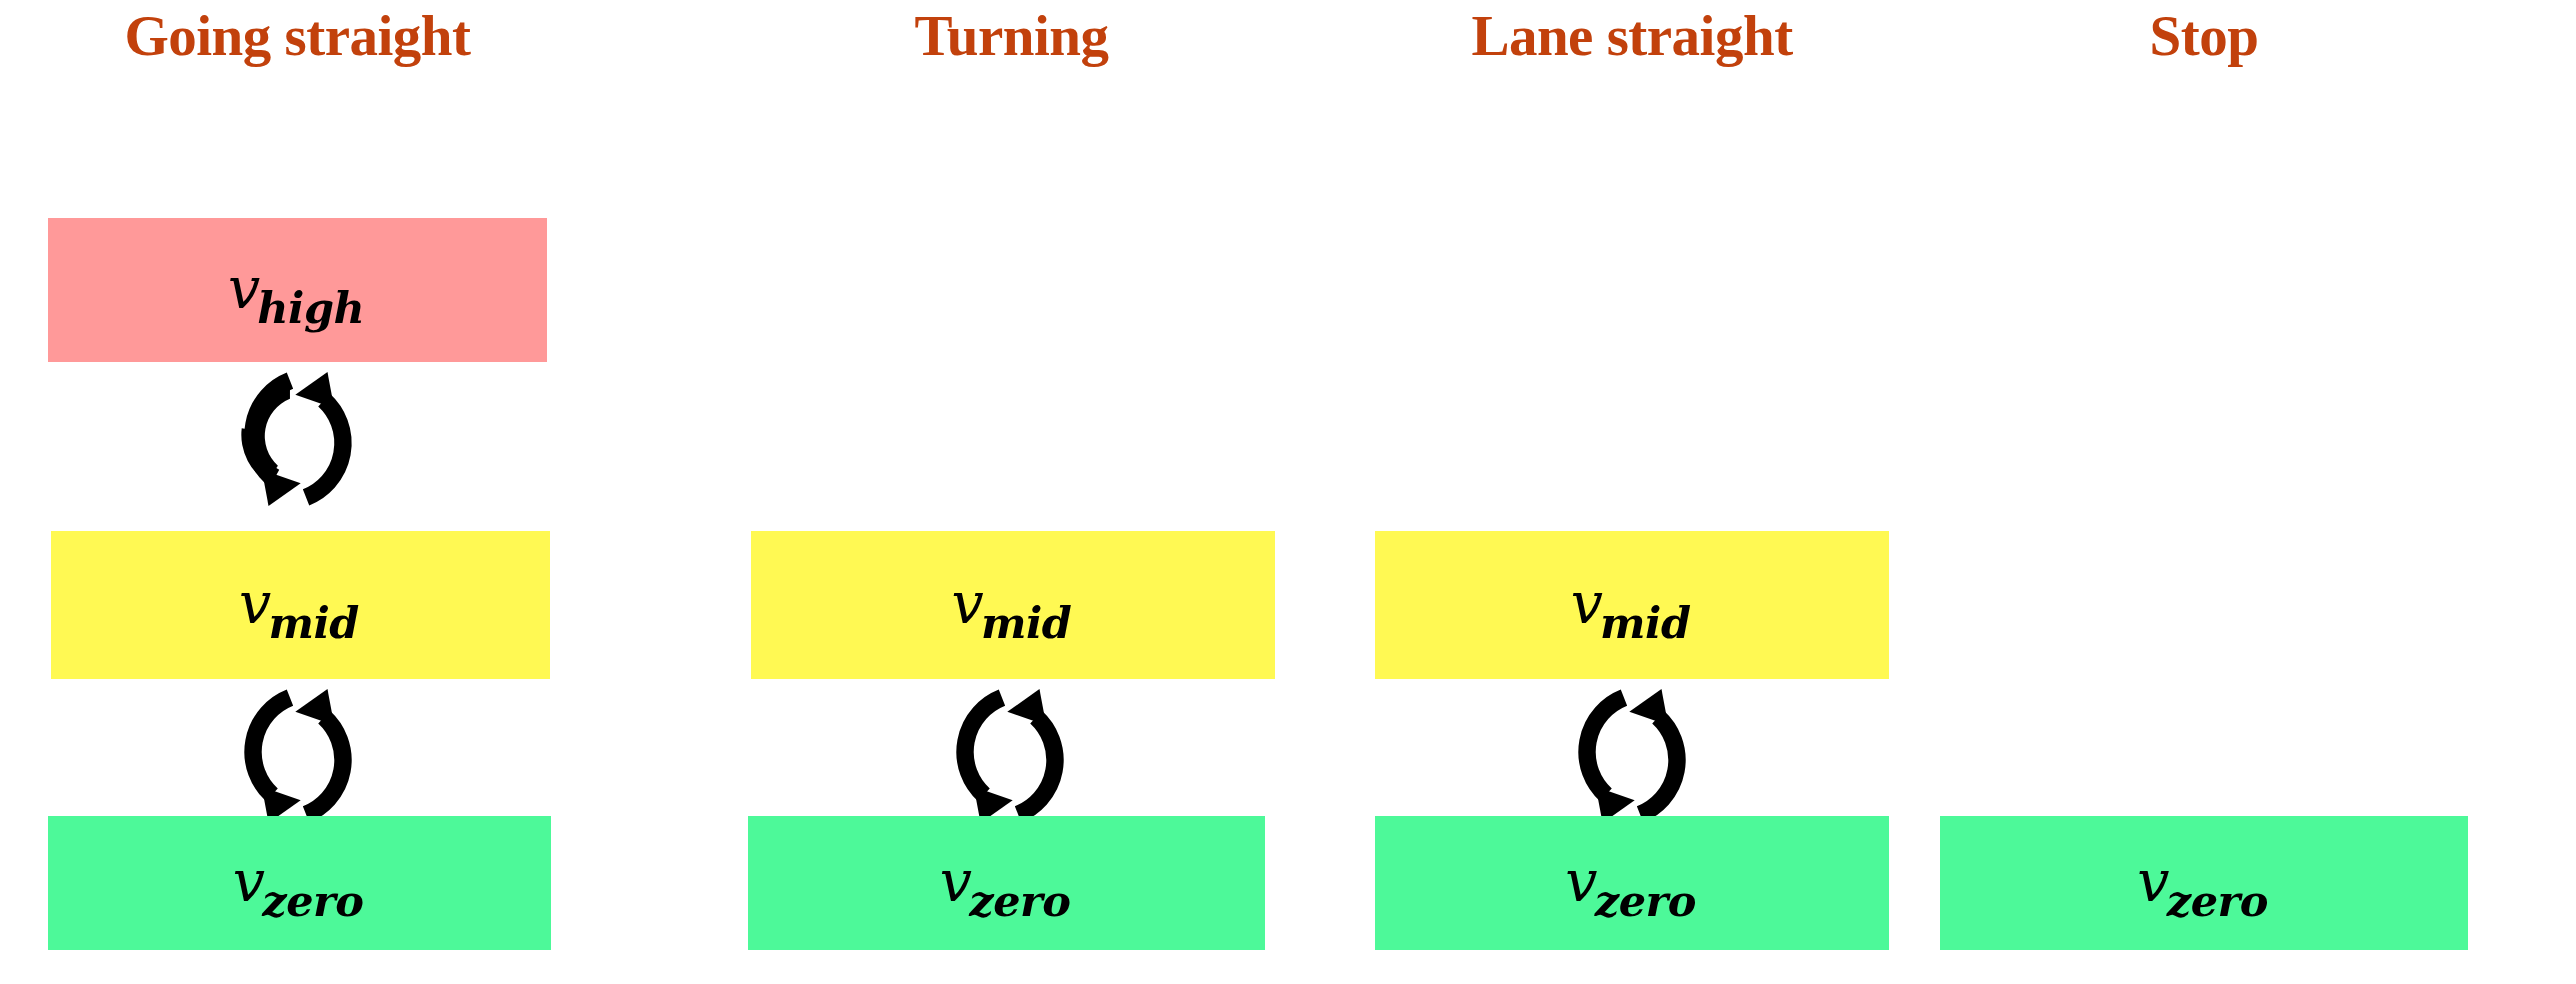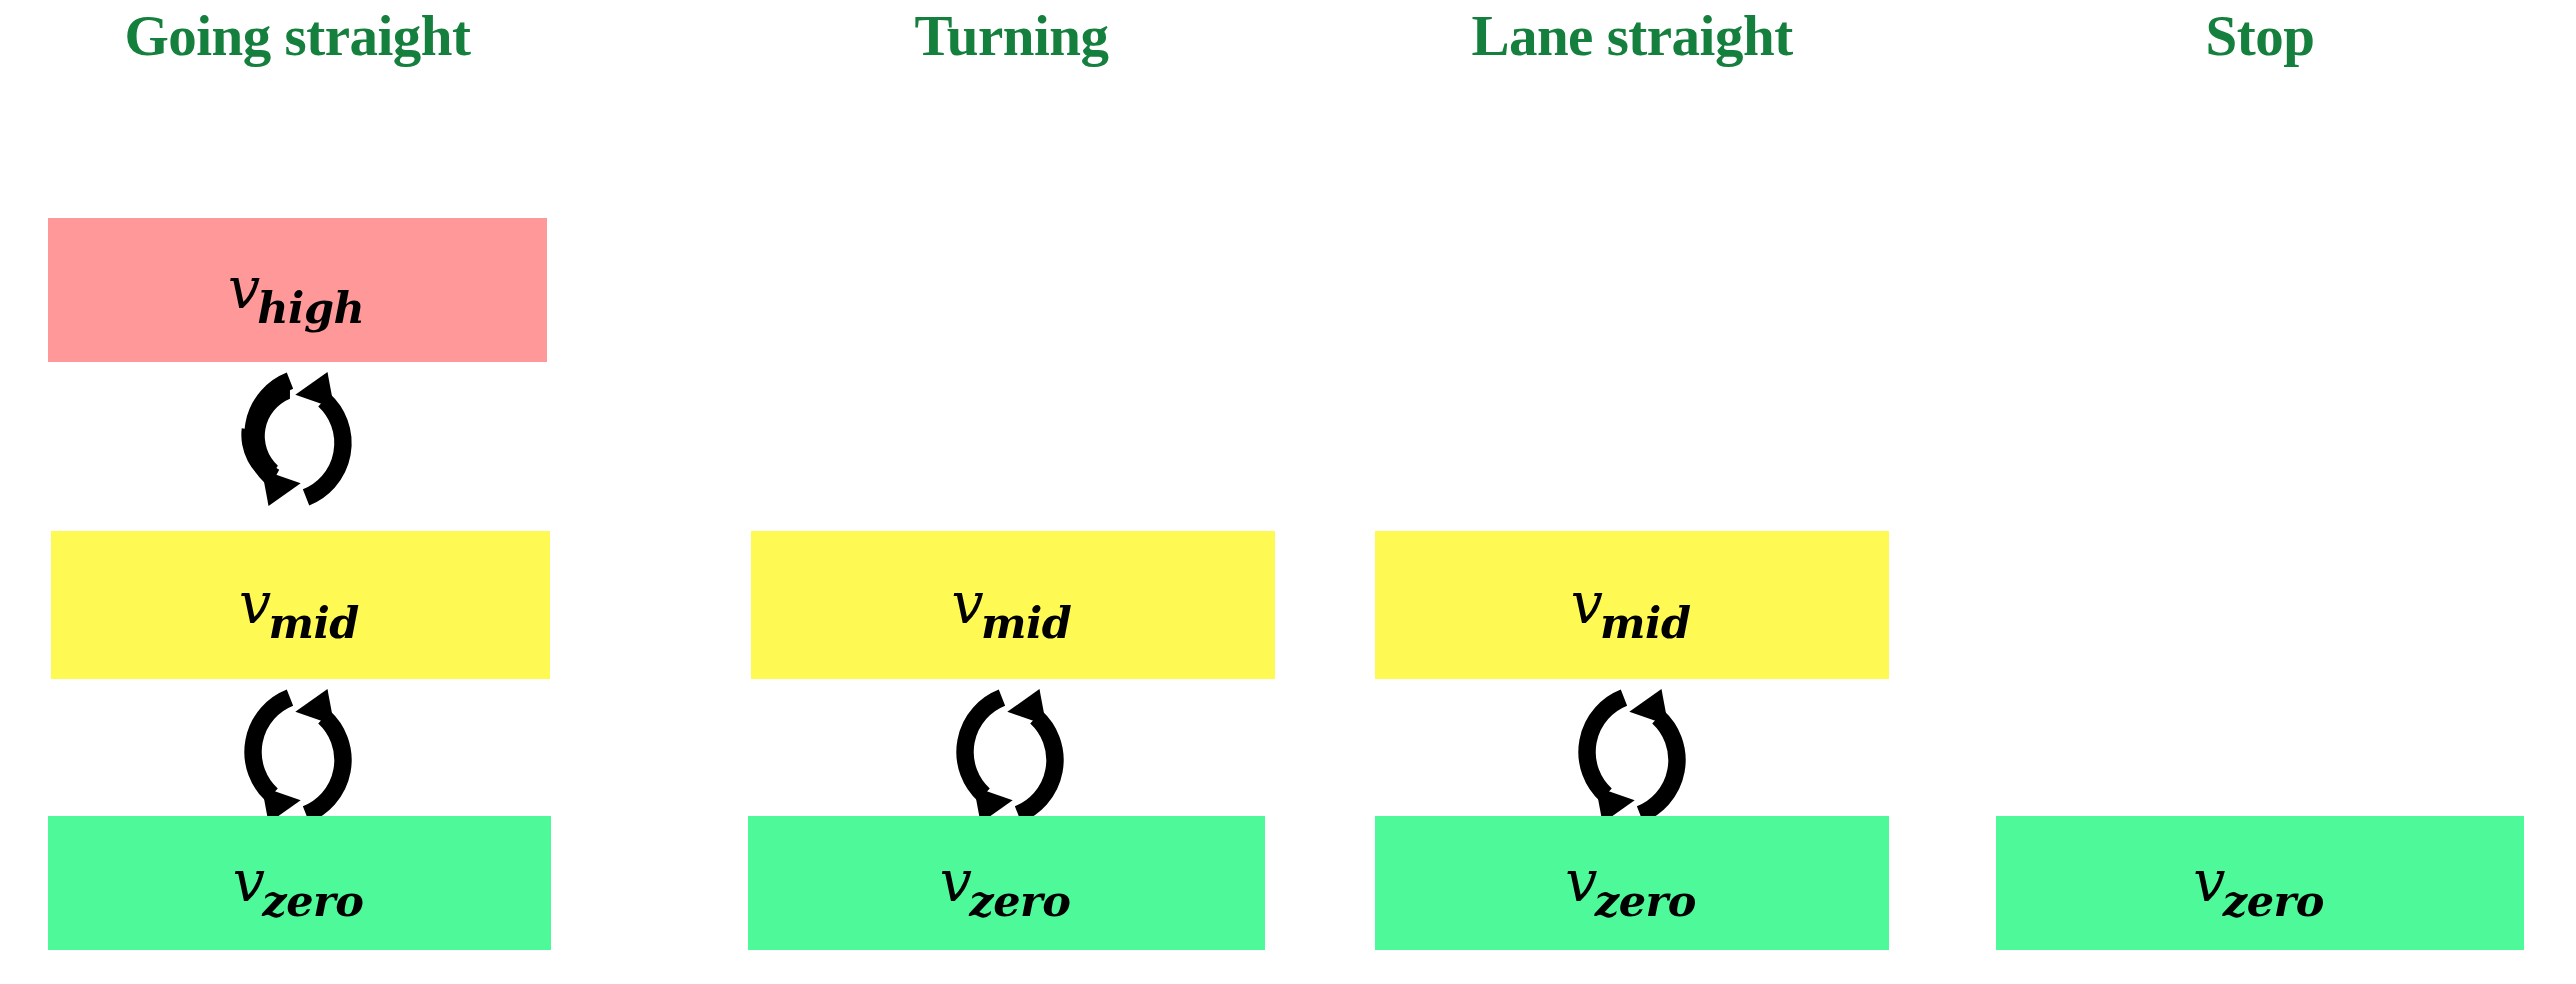--- a/index.html
+++ b/index.html
@@ -26,21 +26,21 @@
   .col-title {
     position: absolute;
     top: 1.9px;
     left: 0;
     width: 100%;
     text-align: center;
     font-family: "Liberation Serif", "DejaVu Serif", serif;
     font-weight: bold;
     font-size: 57px;
     line-height: 67px;
-    color: #15803d;
+    color: #c2410c;
     letter-spacing: -0.5px;
     white-space: nowrap;
   }
   .state-box {
     position: absolute;
     display: flex;
     align-items: center;
     justify-content: center;
     box-sizing: border-box;
   }
@@ -185,21 +185,21 @@
     </div>
 
     <div class="state-box" style="left:0px; top:816px; width:514px; height:134px; background:#4DF999;">
       <span class="state-label">
         <span class="var">v</span>
           <span class="sub">zero</span>
       </span>
     </div>
   </div>
 
-  <div class="column" style="left:1996px; width:528px;">
+  <div class="column" style="left:1940px; width:528px;">
     <div class="col-title">Stop</div>
 
     <div class="state-box" style="left:0px; top:816px; width:528px; height:134px; background:#4DF999;">
       <span class="state-label">
         <span class="var">v</span>
           <span class="sub">zero</span>
       </span>
     </div>
   </div>
 

